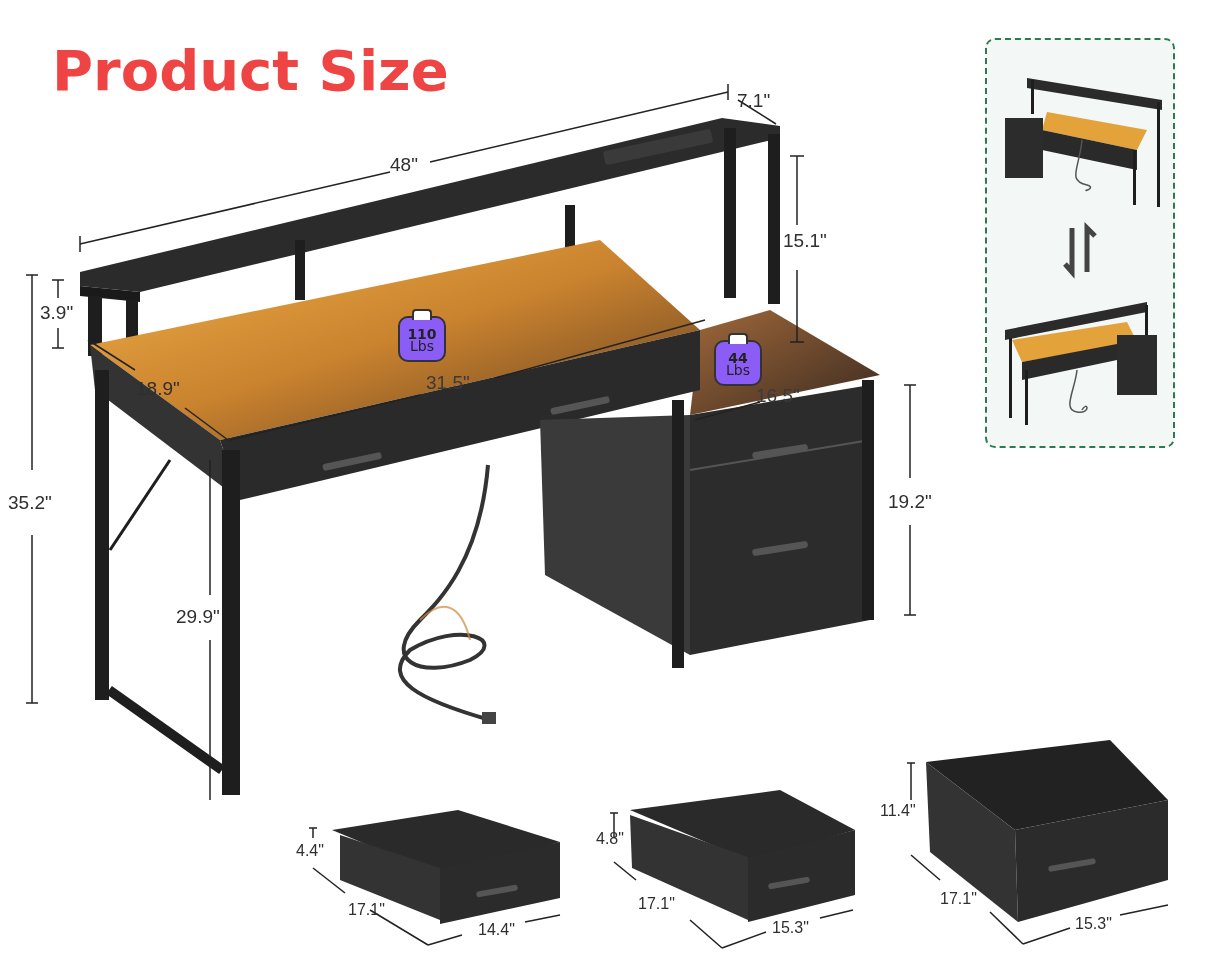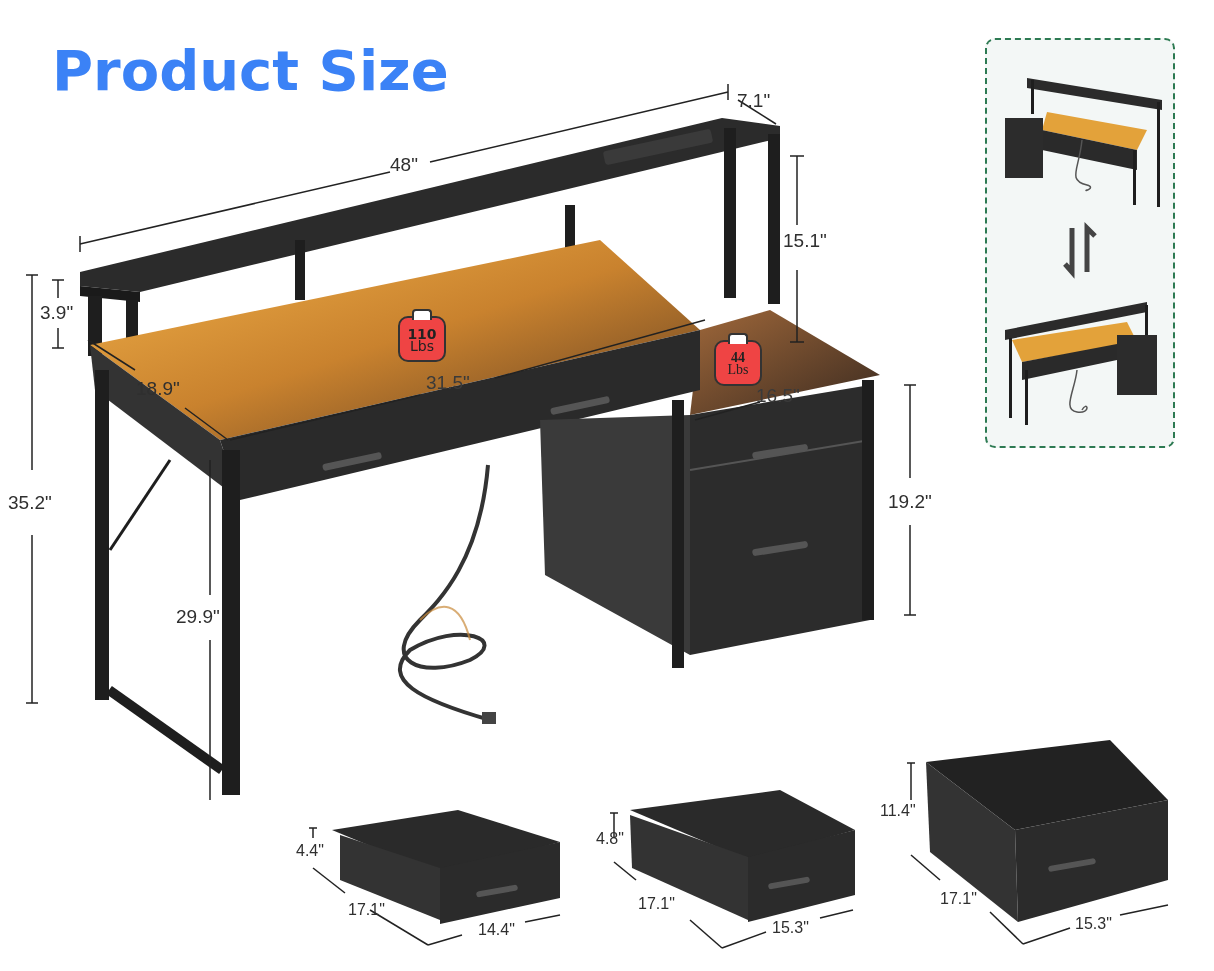--- a/index.html
+++ b/index.html
@@ -1,21 +1,21 @@
 <!DOCTYPE html>
 <html><head>
 <meta charset="utf-8">
 <style>
   html,body{margin:0;padding:0;background:#ffffff;}
   body{width:1214px;height:971px;position:relative;overflow:hidden;font-family:"Liberation Sans",sans-serif;color:#333;}
-  .title{position:absolute;left:52px;top:38px;font-size:56px;font-weight:bold;color:#3b82f6;font-family:"DejaVu Sans",sans-serif;letter-spacing:0px;}
+  .title{position:absolute;left:52px;top:38px;font-size:56px;font-weight:bold;color:#ef4444;font-family:"DejaVu Sans",sans-serif;letter-spacing:0px;}
   .dim{position:absolute;font-size:19px;color:#2f2f2f;font-family:"Liberation Sans",sans-serif;white-space:nowrap;}
   svg.scene{position:absolute;left:0;top:0;}
   .inset{position:absolute;left:985px;top:38px;width:190px;height:410px;border:2px dashed #2d7a52;border-radius:10px;background:#f3f7f6;box-sizing:border-box;}
-  .badge{position:absolute;width:44px;height:42px;background:#ef4444;border:2px solid #333;border-radius:10px;display:flex;flex-direction:column;align-items:center;justify-content:center;font-family:"DejaVu Sans",sans-serif;}
+  .badge{position:absolute;width:44px;height:42px;background:#8b5cf6;border:2px solid #333;border-radius:10px;display:flex;flex-direction:column;align-items:center;justify-content:center;font-family:"DejaVu Sans",sans-serif;}
   .badge .n{font-size:14px;font-weight:bold;line-height:14px;color:#222;}
   .badge .u{font-size:14px;line-height:10px;color:#222;}
   .badge:before{content:"";position:absolute;top:-9px;left:12px;width:16px;height:9px;border:2px solid #333;border-bottom:none;border-radius:4px 4px 0 0;background:#fff;}
 </style>
 </head>
 <body>
 
 <div class="title">Product Size</div>
 
 <svg class="scene" width="1214" height="971">
@@ -145,21 +145,21 @@
 <div class="dim" style="left:136px;top:378px;">18.9"</div>
 <div class="dim" style="left:426px;top:372px;color:#3a3a3a;">31.5"</div>
 <div class="dim" style="left:756px;top:385px;color:#3a3a3a;">16.5"</div>
 <div class="dim" style="left:888px;top:491px;">19.2"</div>
 <div class="dim" style="left:176px;top:606px;">29.9"</div>
 
 <div class="badge" style="left:398px;top:316px;">
   <span class="n">110</span>
   <span class="u">Lbs</span>
 </div>
-<div class="badge" style="left:714px;top:340px;font-family:Liberation Serif, serif;">
+<div class="badge" style="left:714px;top:340px;">
   <span class="n">44</span>
   <span class="u">Lbs</span>
 </div>
 
 <div class="dim" style="left:296px;top:842px;font-size:16px;">4.4"</div>
 <div class="dim" style="left:348px;top:901px;font-size:16px;">17.1"</div>
 <div class="dim" style="left:478px;top:921px;font-size:16px;">14.4"</div>
 <div class="dim" style="left:596px;top:830px;font-size:16px;">4.8"</div>
 <div class="dim" style="left:638px;top:895px;font-size:16px;">17.1"</div>
 <div class="dim" style="left:772px;top:919px;font-size:16px;">15.3"</div>

